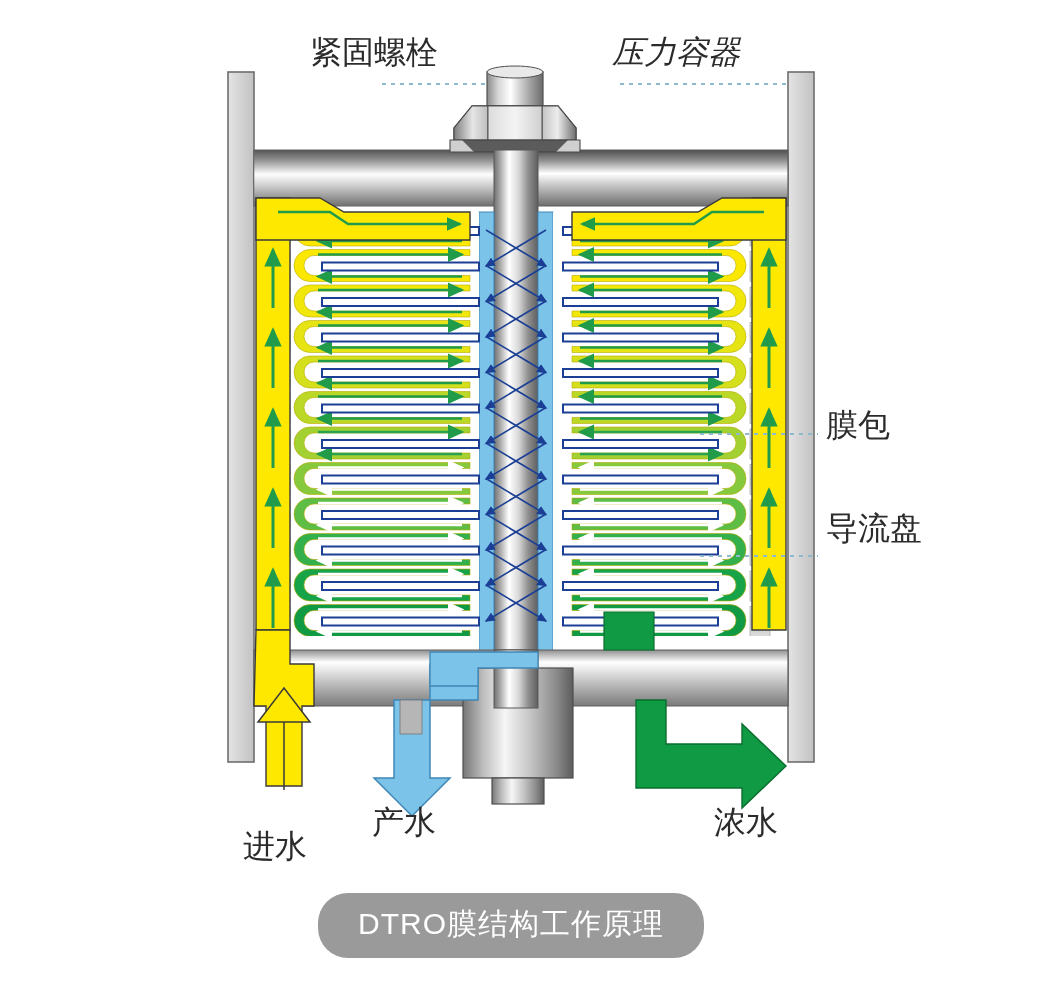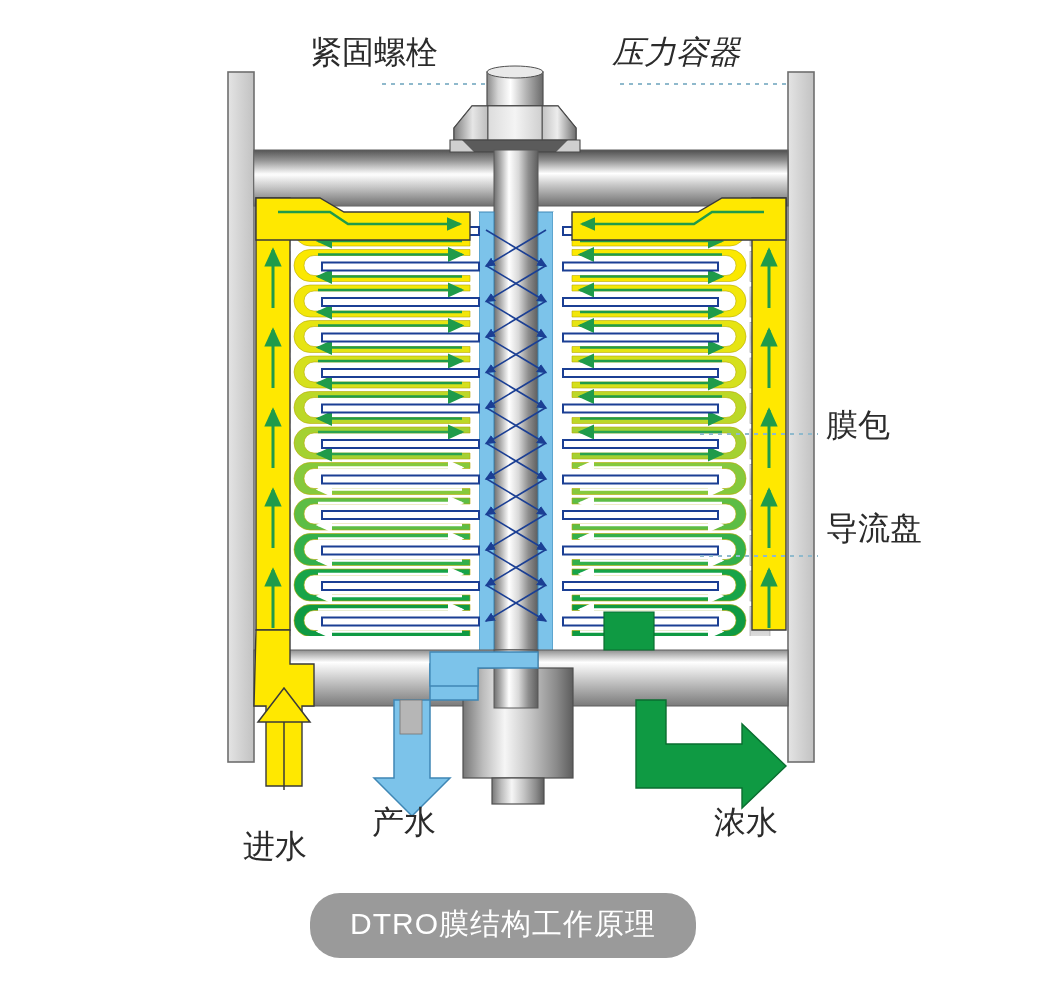--- a/index.html
+++ b/index.html
@@ -1,19 +1,19 @@
 <!DOCTYPE html>
 <html><head>
 <meta charset="utf-8">
 <style>
   html,body{margin:0;padding:0;background:#ffffff;}
   body{width:1042px;height:1005px;font-family:"Liberation Sans","DejaVu Sans",sans-serif;}
   #stage{position:relative;width:1042px;height:1005px;overflow:hidden;background:#fff;}
   .lbl{position:absolute;color:#2b2b2b;font-size:32px;line-height:1;white-space:nowrap;}
-  .cap-wrap{position:absolute;left:0;top:893px;width:1006px;display:flex;justify-content:center;}
+  .cap-wrap{position:absolute;left:8px;top:893px;width:1006px;display:flex;justify-content:center;}
   .cap{background:#9a9a9a;border-radius:30px;padding:11px 40px 13px 40px;color:#fff;font-size:30px;letter-spacing:1px;}
   svg{display:block;}
 </style>
 </head>
 <body>
 
 <div id="stage">
 
   <svg width="1042" height="1005" viewBox="0 0 1042 1005">
     <defs>

